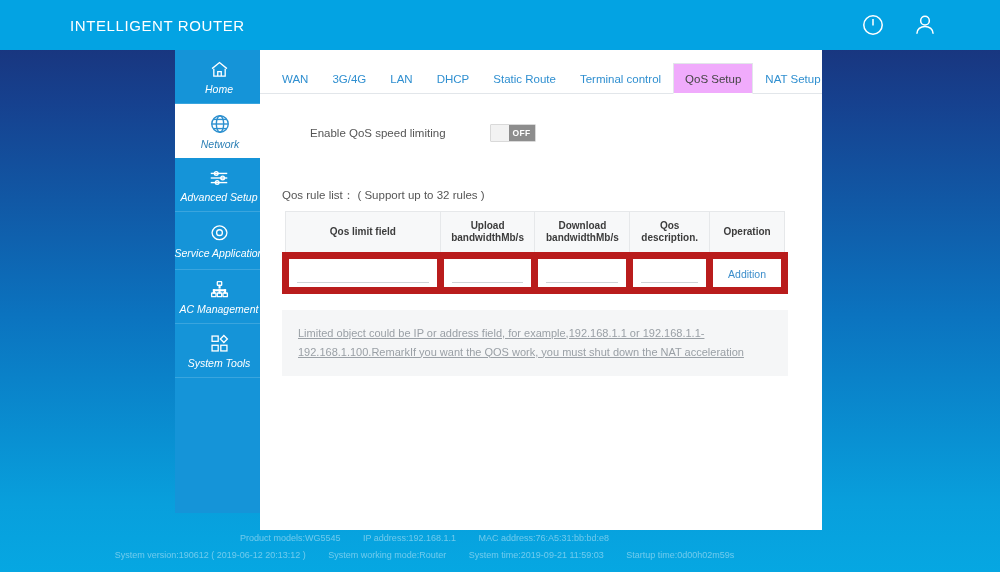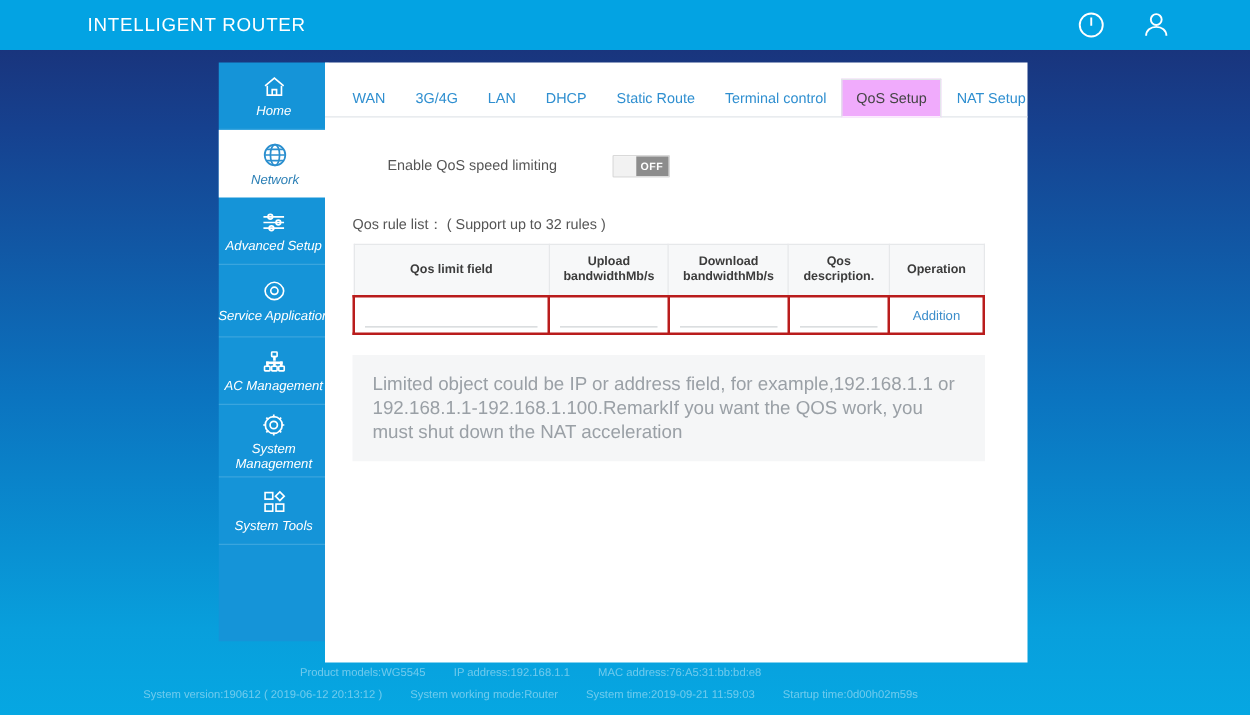--- a/index.html
+++ b/index.html
@@ -8,21 +8,21 @@
     font-family: "Liberation Sans", sans-serif;
     overflow: hidden;
   }
   body {
     background: linear-gradient(to bottom, #1b2d72 0%, #16418f 18%, #0b73bf 55%, #089fdc 88%, #06a7e2 100%);
     position: relative;
   }
 
   
   .header {
-    position: absolute; left: 0; top: 0; width: 1000px; height: 40px;
+    position: absolute; left: 0; top: 0; width: 1000px; height: 50px;
     background: #03a3e3;
     display: flex; align-items: center;
   }
   .brand {
     margin-left: 70px;
     color: #ffffff;
     font-size: 15px;
     letter-spacing: 0.6px;
     white-space: nowrap;
   }
@@ -110,60 +110,61 @@
   }
   .switch .knob { width: 18px; background: #f2f2f2; }
   .switch .state {
     flex: 1; background: #8d8d8d; color: #ffffff;
     font-size: 8.5px; font-weight: bold;
     display: flex; align-items: center; justify-content: center;
     letter-spacing: 0.4px;
   }
 
   .rule-list-title {
-    margin-top: 22px; margin-bottom: 8px;
+    margin-top: 38px; margin-bottom: 8px;
     font-size: 11.5px; color: #555555;
   }
 
   table.qos {
     width: 100%; border-collapse: collapse;
     table-layout: fixed;
   }
   table.qos th {
     background: #f7f8f9;
     border: 1px solid #e6e8ea;
     font-size: 10px; color: #3c3c3c;
     font-weight: bold;
     padding: 8px 4px; line-height: 12px;
     text-align: center;
   }
   table.qos td {
-    border: 2px solid #b91c1c;
+    border: 7px solid #b91c1c;
     height: 30px;
     padding: 4px 8px;
     vertical-align: middle;
     text-align: center;
   }
   .cell-input {
     width: 100%; height: 18px;
     border: none; border-bottom: 1px solid #cfd3d6;
     background: transparent; outline: none;
     font-size: 11px; font-family: "Liberation Sans", sans-serif;
     color: #444444;
   }
   .addition-link {
     font-size: 10.5px; color: #3d8ecb; cursor: pointer;
   }
 
   .remark {
     margin-top: 16px;
     background: #f5f6f7;
     padding: 14px 16px;
-    font-size: 15px; line-height: 19px;
+    font-size: 11px; line-height: 19px;
     color: #9aa0a6;
+    text-decoration: underline;
   }
 
   
   .footer {
     position: absolute; left: 0; bottom: 8px; width: 849px;
     text-align: center;
     color: rgba(255,255,255,0.42);
     font-size: 9px; line-height: 17px;
   }
   .footer .f-line { white-space: nowrap; }
@@ -251,30 +252,20 @@
           <rect x="11.6" y="7.2" width="0.9" height="3"></rect>
           <rect x="5.2" y="12.4" width="13.6" height="0.9"></rect>
           <rect x="5.2" y="12.4" width="0.9" height="3.6"></rect>
           <rect x="11.6" y="12.4" width="0.9" height="3.6"></rect>
           <rect x="17.9" y="12.4" width="0.9" height="3.6"></rect>
         </svg>
     </span>
     <span class="s-label">AC Management</span>
   </div>
 
-  <div class="side-item two-line">
-    <span class="s-icon">
-      <svg viewBox="0 0 24 24" width="22" height="22">
-          <circle cx="12" cy="12" r="3.2"></circle>
-          <path d="M12 2.8v2.6M12 18.6v2.6M2.8 12h2.6M18.6 12h2.6M5.5 5.5l1.9 1.9M16.6 16.6l1.9 1.9M18.5 5.5l-1.9 1.9M7.4 16.6l-1.9 1.9"></path>
-          <circle cx="12" cy="12" r="7.4"></circle>
-        </svg>
-    </span>
-    <span class="s-label">System Management</span>
-  </div>
 
   <div class="side-item">
     <span class="s-icon">
       <svg viewBox="0 0 24 24" width="21" height="21">
           <rect x="3.5" y="3.5" width="7" height="6"></rect>
           <path d="M17 2.8l4 4-4 4-4-4z"></path>
           <rect x="3.5" y="14" width="7" height="6.5"></rect>
           <rect x="13.5" y="14" width="7" height="6.5"></rect>
         </svg>
     </span>

